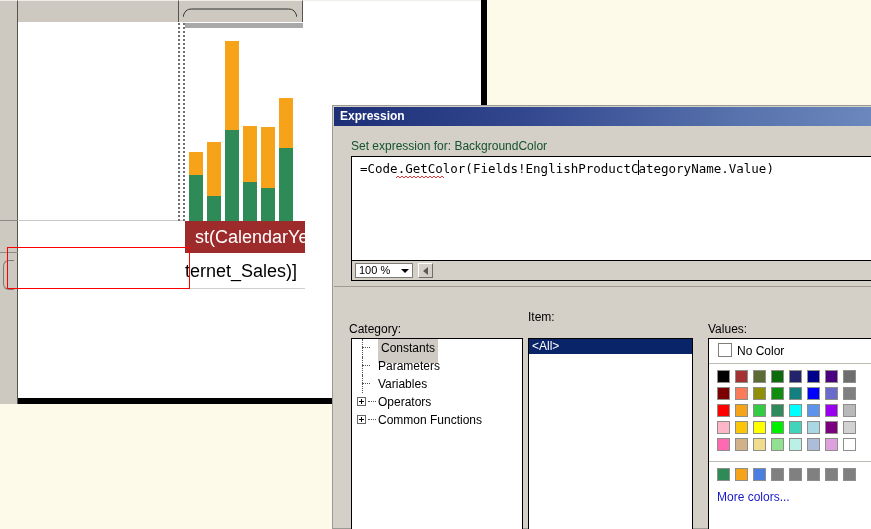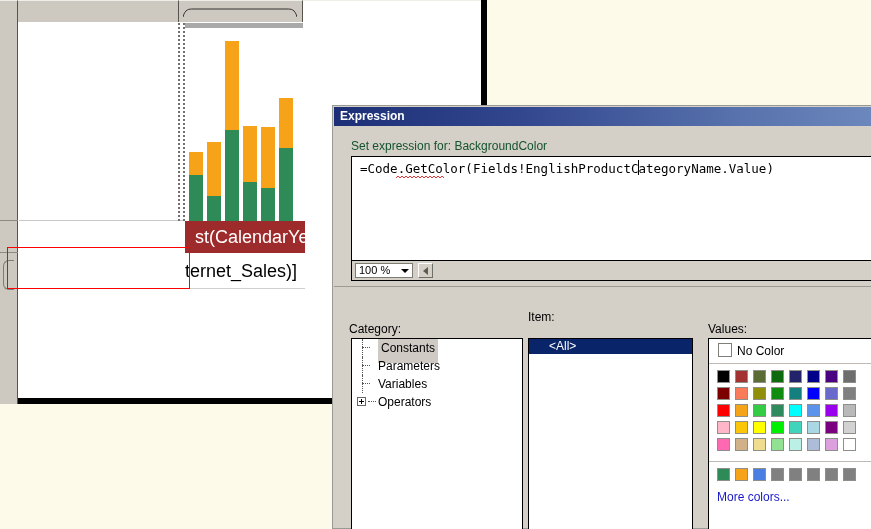--- a/index.html
+++ b/index.html
@@ -280,21 +280,21 @@
     content: ""; position: absolute; left: 1px; top: 3px; width: 5px; height: 1px; background: #000;
   }
   .tree-item .plusbox:after {
     content: ""; position: absolute; left: 3px; top: 1px; width: 1px; height: 5px; background: #000;
   }
   .tree-item .label { position: relative; }
   .tree-item.selected .label {
     background: #cfcbc4; padding: 8px 3px;
   }
   .item-row {
-    height: 15px; line-height: 15px; font-size: 12px; padding-left: 20px;
+    height: 15px; line-height: 15px; font-size: 12px; padding-left: 3px;
     white-space: nowrap;
   }
   .item-row.selected { background: #0a246a; color: #ffffff; }
 
   .nocolor-row {
     position: relative; height: 24px; line-height: 24px;
     padding-left: 9px; font-size: 12px;
     border-bottom: 1px solid #bfbbb4;
   }
   .nocolor-row .cb {
@@ -414,20 +414,21 @@
 
       <div class="lbl cat-label panel-label">Category:</div>
       <div class="lbl item-label panel-label">Item:</div>
       <div class="lbl val-label panel-label">Values:</div>
 
       <div class="listbox cat-box" id="category-list">
           <div class="tree-item selected"><span class="vline"></span><span class="dash"></span><span class="label">Constants</span></div>
           <div class="tree-item"><span class="vline"></span><span class="dash"></span><span class="label">Parameters</span></div>
           <div class="tree-item"><span class="vline"></span><span class="dash"></span><span class="label">Variables</span></div>
           <div class="tree-item"><span class="plusbox"></span><span class="dash" style="left: 16px;"></span><span class="label">Operators</span></div>
+          <div class="tree-item"><span class="plusbox"></span><span class="dash" style="left: 16px;"></span><span class="label">Common Functions</span></div>
         </div>
 
       <div class="listbox item-box" id="item-list">
           <div class="item-row selected">&lt;All&gt;</div>
         </div>
 
       <div class="listbox val-box">
         <div class="nocolor-row">
           <span class="cb"></span><span>No Color</span>
         </div>

